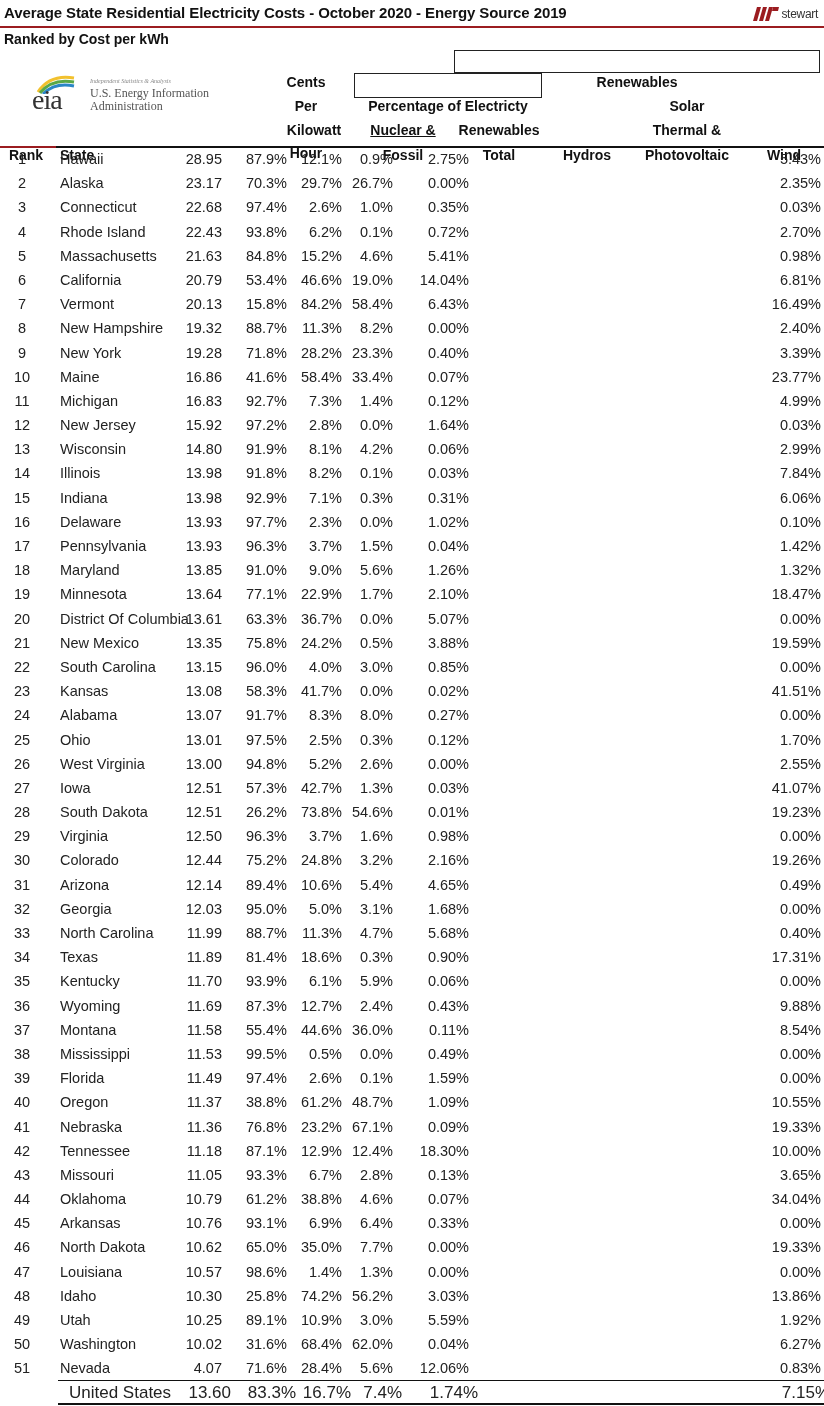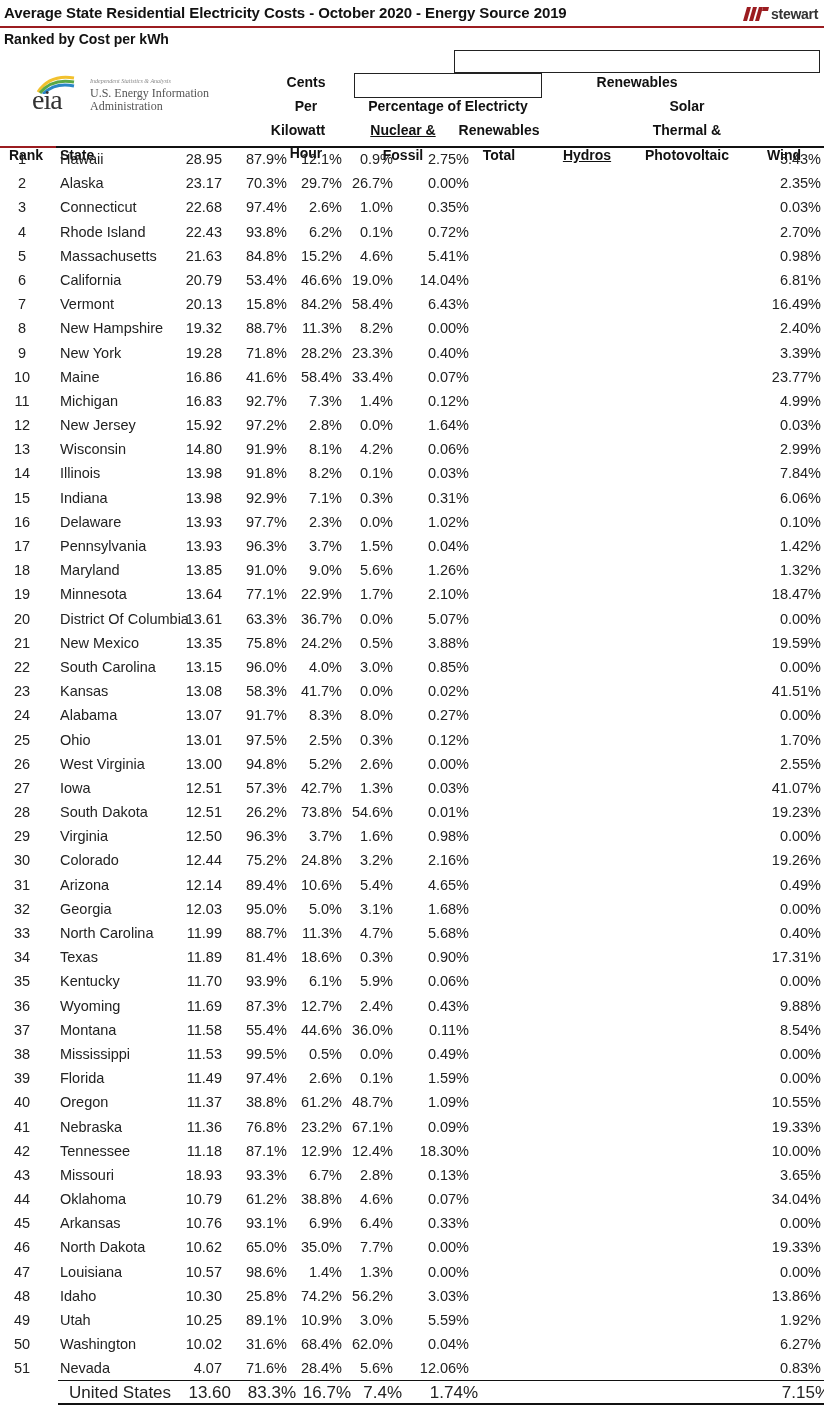--- a/index.html
+++ b/index.html
@@ -3,21 +3,21 @@
 <meta charset="utf-8">
 <style>
   html, body { margin: 0; padding: 0; background: #ffffff; }
   body { width: 824px; height: 1406px; position: relative; overflow: hidden;
          font-family: "Liberation Sans", "DejaVu Sans", sans-serif; color: #111; }
   .title-bar { position: absolute; left: 0; top: 0; width: 824px; height: 26px;
                border-bottom: 2px solid #9b1c20; }
   .title { position: absolute; left: 4px; top: 4px; font-size: 15px; font-weight: bold; color: #111; letter-spacing: -0.1px; }
   .stewart { position: absolute; right: 6px; top: 4px; height: 20px; display: flex; align-items: center; }
   .stewart-mark { display: inline-block; width: 26px; height: 14px; margin-right: 2px; }
-  .stewart-text { font-size: 14px; font-weight: bold; color: #333; letter-spacing: -0.3px; }
+  .stewart-text { font-size: 12px; font-weight: normal; color: #333; letter-spacing: -0.3px; }
   .subtitle { position: absolute; left: 4px; top: 31px; font-size: 14px; font-weight: bold; }
 
   .eia-logo { position: absolute; left: 30px; top: 72px; width: 190px; height: 44px; }
   .eia-word { position: absolute; left: 2px; top: 12px; font-family: "Liberation Serif", serif; font-size: 28px; color: #333; letter-spacing: -1px; }
   .eia-arc { position: absolute; left: 6px; top: 0px; width: 40px; height: 22px; }
   .eia-tag { position: absolute; left: 60px; top: 6px; font-family: "Liberation Serif", serif; font-size: 6px; font-style: italic; color: #888; }
   .eia-name1 { position: absolute; left: 60px; top: 14px; font-family: "Liberation Serif", serif; font-size: 12px; color: #555; }
   .eia-name2 { position: absolute; left: 60px; top: 27px; font-family: "Liberation Serif", serif; font-size: 12px; color: #555; }
 
   .hdr { position: absolute; font-size: 14px; font-weight: bold; text-align: center; white-space: nowrap; margin-top: 20px; }
@@ -73,33 +73,33 @@
   <span class="eia-name2">Administration</span>
 </div>
 
 <div class="box-renew"></div>
 <div class="hdr" style="left:454px; top:54px; width:366px;">Renewables</div>
 <div class="box-pct"></div>
 <div class="hdr" style="left:354px; top:78px; width:188px;">Percentage of Electricty</div>
 
 <div class="hdr" style="left:266px; top:54px; width:80px;">Cents</div>
 <div class="hdr" style="left:266px; top:78px; width:80px;">Per</div>
-<div class="hdr" style="left:258px; top:102px; width:80px;">Kilowatt</div>
+<div class="hdr" style="left:274px; top:102px; width:80px;">Kilowatt</div>
 <div class="hdr" style="left:266px; top:125px; width:80px;">Hour</div>
 
 <div class="hdr" style="left:4px; top:127px; width:44px;">Rank</div>
 <div class="hdr" style="left:60px; top:127px; text-align:left;">State</div>
 
 <div class="hdr" style="left:358px; top:102px; width:90px;text-decoration:underline;">Nuclear &amp;</div>
 <div class="hdr" style="left:358px; top:127px; width:90px;">Fossil</div>
 
 <div class="hdr" style="left:454px; top:102px; width:90px;">Renewables</div>
 <div class="hdr" style="left:454px; top:127px; width:90px;">Total</div>
 
-<div class="hdr" style="left:552px; top:127px; width:70px;text-decoration:underline;">Hydros</div>
+<div class="hdr" style="left:552px; top:127px; width:70px;">Hydros</div>
 
 <div class="hdr" style="left:632px; top:78px; width:110px;">Solar</div>
 <div class="hdr" style="left:632px; top:102px; width:110px;">Thermal &amp;</div>
 <div class="hdr" style="left:632px; top:127px; width:110px;">Photovoltaic</div>
 
 <div class="hdr" style="left:754px; top:127px; width:60px;">Wind</div>
 
 <div class="header-rule"></div>
 <div class="header-rule-red"></div>
 
@@ -520,21 +520,21 @@
       <span class="c-cents">11.18</span>
       <span class="c-nuc">87.1%</span>
       <span class="c-ren">12.9%</span>
       <span class="c-hyd">12.4%</span>
       <span class="c-sol">18.30%</span>
       <span class="c-wind">10.00%</span>
     </div>
     <div class="row">
       <span class="c-rank">43</span>
       <span class="c-state">Missouri</span>
-      <span class="c-cents">18.93</span>
+      <span class="c-cents">11.05</span>
       <span class="c-nuc">93.3%</span>
       <span class="c-ren">6.7%</span>
       <span class="c-hyd">2.8%</span>
       <span class="c-sol">0.13%</span>
       <span class="c-wind">3.65%</span>
     </div>
     <div class="row">
       <span class="c-rank">44</span>
       <span class="c-state">Oklahoma</span>
       <span class="c-cents">10.79</span>

